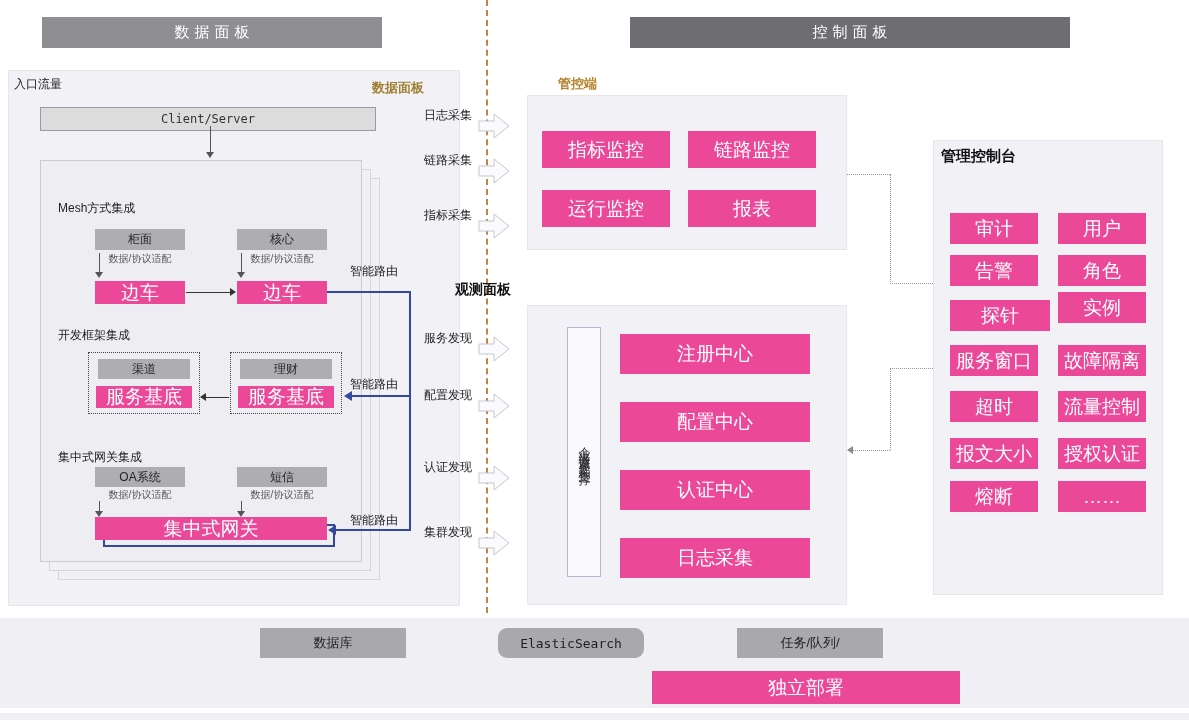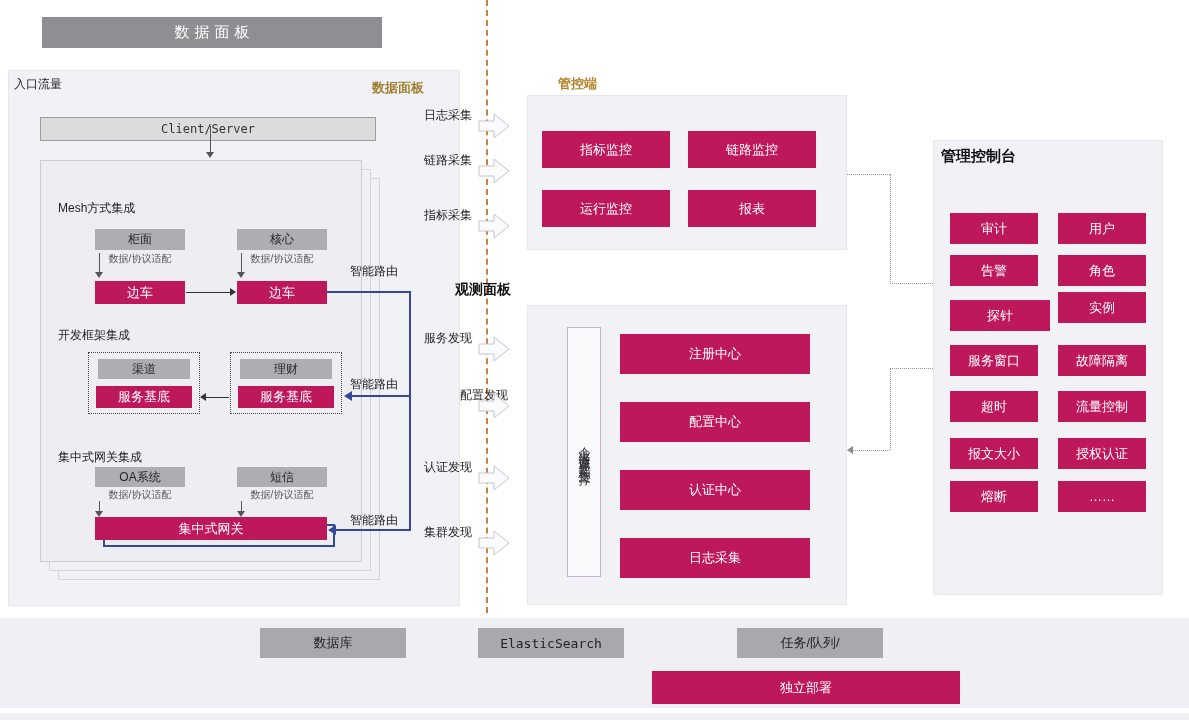--- a/index.html
+++ b/index.html
@@ -5,21 +5,21 @@
   * { margin:0; padding:0; box-sizing:border-box; }
   html,body { background:#ffffff; }
   #stage { position:relative; width:1189px; height:720px; background:#ffffff;
            font-family:"Liberation Sans", sans-serif; overflow:hidden; }
   .abs { position:absolute; }
   .center { display:flex; align-items:center; justify-content:center; }
   .hdr { color:#ffffff; font-size:15px; letter-spacing:5px; text-indent:5px; }
   .panel { background:#f2f1f6; border:1px solid #e7e6ec; }
   .stack-layer { background:#f1f0f5; border:1px solid #d6d5dc; }
   .inner-panel { background:#eeedf2; border:1px solid #cccbd4; }
-  .box-blue { background:#be185d; color:#ffffff; font-size:13px; }
+  .box-blue { background:#ec4899; color:#ffffff; font-size:19px; }
   .box-gray { background:#aeadb2; color:#26262a; font-size:12px; }
   .mono { font-family:"DejaVu Sans Mono", monospace; }
   .small-label { font-size:10px; color:#5a5a60; text-align:center; line-height:12px; }
   .sec-title { font-size:12px; color:#222226; }
   .gold { font-weight:bold; font-size:13px; }
   .flow-label { font-size:12px; color:#222226; width:48px; text-align:right; }
   .observe { font-size:14px; font-weight:bold; color:#111114; }
   .line-h { height:1px; background:#555; }
   .line-v { width:1px; background:#555; }
   .bline-h { height:2px; background:#35499c; }
@@ -40,27 +40,28 @@
   .console-title { font-size:15px; font-weight:bold; color:#111114; }
   .infra-gray { background:#a9a8ad; color:#222226; font-size:13px; }
   .bottom-bar { background:#f0eff3; }
 </style>
 </head>
 <body>
 
 <div id="stage">
 
   <div class="abs center hdr" style="left:42px; top:17px; width:340px; height:31px; background:#8f8f93;">数据面板</div>
+  <div class="abs center hdr" style="left:630px; top:17px; width:440px; height:31px; background:#6e6e72;">控制面板</div>
 
   <div class="abs panel" style="left:8px; top:70px; width:452px; height:536px;"></div>
 
   <div class="abs sec-title" style="left:14px; top:76px;">入口流量</div>
   <div class="abs gold" style="left:372px; top:79px; color:#9d8030;">数据面板</div>
 
-  <div class="abs center mono" style="left:40px; top:117px; width:336px; height:24px; background:#dcdcdc; border:1px solid #9a9aa0; font-size:12px; color:#333;">Client/Server</div>
+  <div class="abs center mono" style="left:40px; top:107px; width:336px; height:24px; background:#dcdcdc; border:1px solid #9a9aa0; font-size:12px; color:#333;">Client/Server</div>
   <div class="abs line-v" style="left:210px; top:126px; height:26px;"></div>
   <div class="abs tri tri-down-dark" style="left:206px; top:152px;"></div>
 
   <div class="abs stack-layer" style="left:58px; top:178px; width:322px; height:402px;"></div>
   <div class="abs stack-layer" style="left:49px; top:169px; width:322px; height:402px;"></div>
   <div class="abs inner-panel" style="left:40px; top:160px; width:322px; height:402px;"></div>
 
   <div class="abs sec-title" style="left:58px; top:200px;">Mesh方式集成</div>
   <div class="abs center box-gray" style="left:95px; top:229px; width:90px; height:21px;">柜面</div>
   <div class="abs center box-gray" style="left:237px; top:229px; width:90px; height:21px;">核心</div>
@@ -125,21 +126,21 @@
       <polygon points="1,8 16,8 16,1 31,13 16,25 16,18 1,18" fill="#fbfbfd" stroke="#c5c5d0" stroke-width="1"></polygon>
     </svg>
 
   <div class="abs observe" style="left:455px; top:281px;">观测面板</div>
 
   <div class="abs flow-label" style="left:424px; top:330px;">服务发现</div>
   <svg class="abs" style="left:478px; top:336px;" width="32" height="26" viewBox="0 0 32 26">
       <polygon points="1,8 16,8 16,1 31,13 16,25 16,18 1,18" fill="#fbfbfd" stroke="#c5c5d0" stroke-width="1"></polygon>
     </svg>
 
-  <div class="abs flow-label" style="left:424px; top:387px;margin-left:36px;">配置发现</div>
+  <div class="abs flow-label" style="left:424px; top:387px;">配置发现</div>
   <svg class="abs" style="left:478px; top:393px;" width="32" height="26" viewBox="0 0 32 26">
       <polygon points="1,8 16,8 16,1 31,13 16,25 16,18 1,18" fill="#fbfbfd" stroke="#c5c5d0" stroke-width="1"></polygon>
     </svg>
 
   <div class="abs flow-label" style="left:424px; top:459px;">认证发现</div>
   <svg class="abs" style="left:478px; top:465px;" width="32" height="26" viewBox="0 0 32 26">
       <polygon points="1,8 16,8 16,1 31,13 16,25 16,18 1,18" fill="#fbfbfd" stroke="#c5c5d0" stroke-width="1"></polygon>
     </svg>
 
   <div class="abs flow-label" style="left:424px; top:524px;">集群发现</div>
@@ -185,18 +186,18 @@
   <div class="abs center box-blue" style="left:1058px; top:345px; width:88px; height:31px;">故障隔离</div>
   <div class="abs center box-blue" style="left:950px; top:391px; width:88px; height:31px;">超时</div>
   <div class="abs center box-blue" style="left:1058px; top:391px; width:88px; height:31px;">流量控制</div>
   <div class="abs center box-blue" style="left:950px; top:438px; width:88px; height:31px;">报文大小</div>
   <div class="abs center box-blue" style="left:1058px; top:438px; width:88px; height:31px;">授权认证</div>
   <div class="abs center box-blue" style="left:950px; top:481px; width:88px; height:31px;">熔断</div>
   <div class="abs center box-blue" style="left:1058px; top:481px; width:88px; height:31px;">……</div>
 
   <div class="abs bottom-bar" style="left:0px; top:618px; width:1189px; height:90px;"></div>
   <div class="abs center infra-gray" style="left:260px; top:628px; width:146px; height:30px;">数据库</div>
-  <div class="abs center infra-gray mono" style="left:478px; top:628px; width:146px; height:30px;">ElasticSearch</div>
+  <div class="abs center infra-gray mono" style="left:498px; top:628px; width:146px; height:30px;border-radius:9px;">ElasticSearch</div>
   <div class="abs center infra-gray" style="left:737px; top:628px; width:146px; height:30px;">任务/队列/</div>
   <div class="abs center box-blue" style="left:652px; top:671px; width:308px; height:33px;">独立部署</div>
   <div class="abs bottom-bar" style="left:0px; top:713px; width:1189px; height:7px;"></div>
 
 </div>
 
 </body></html>

